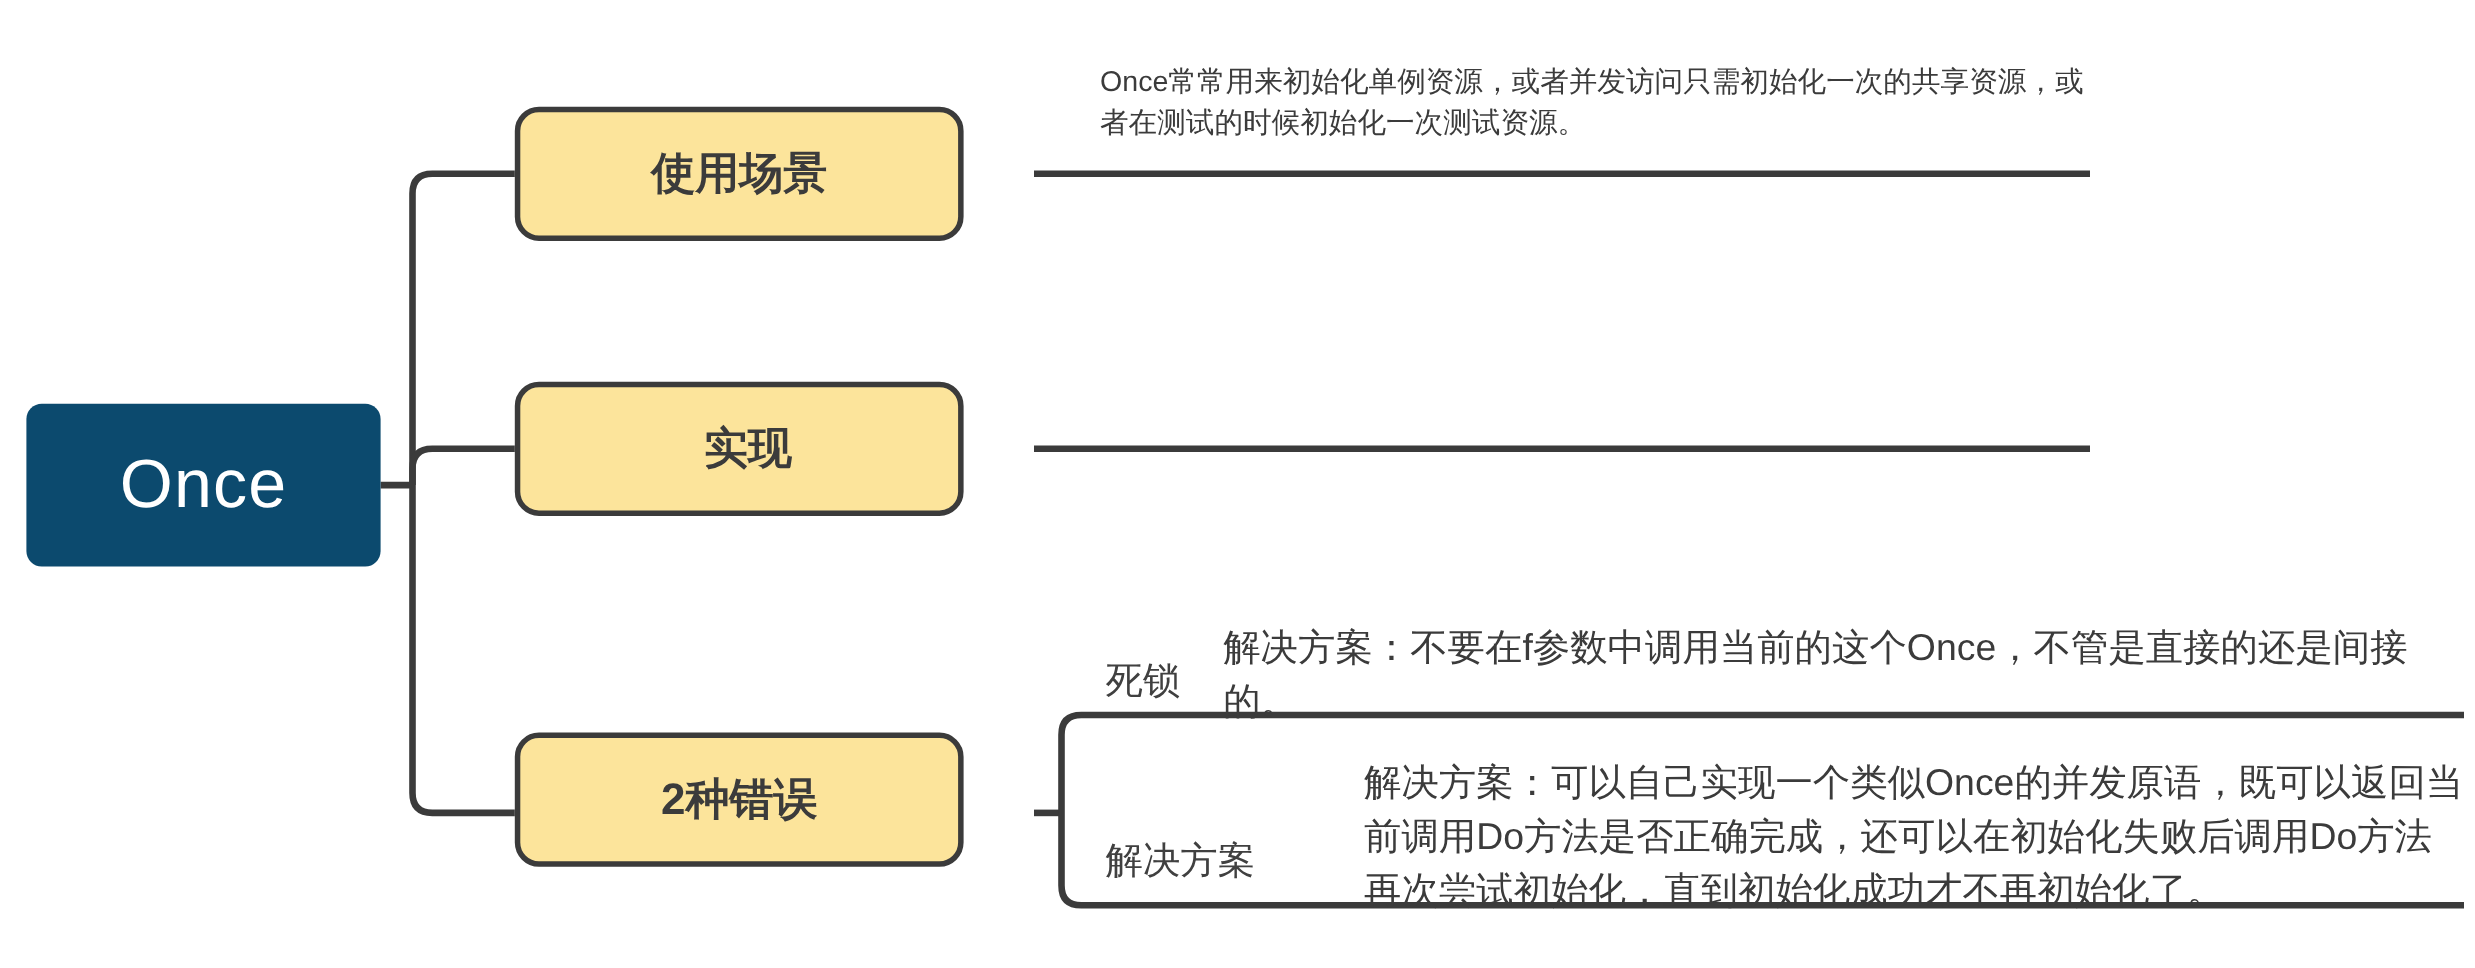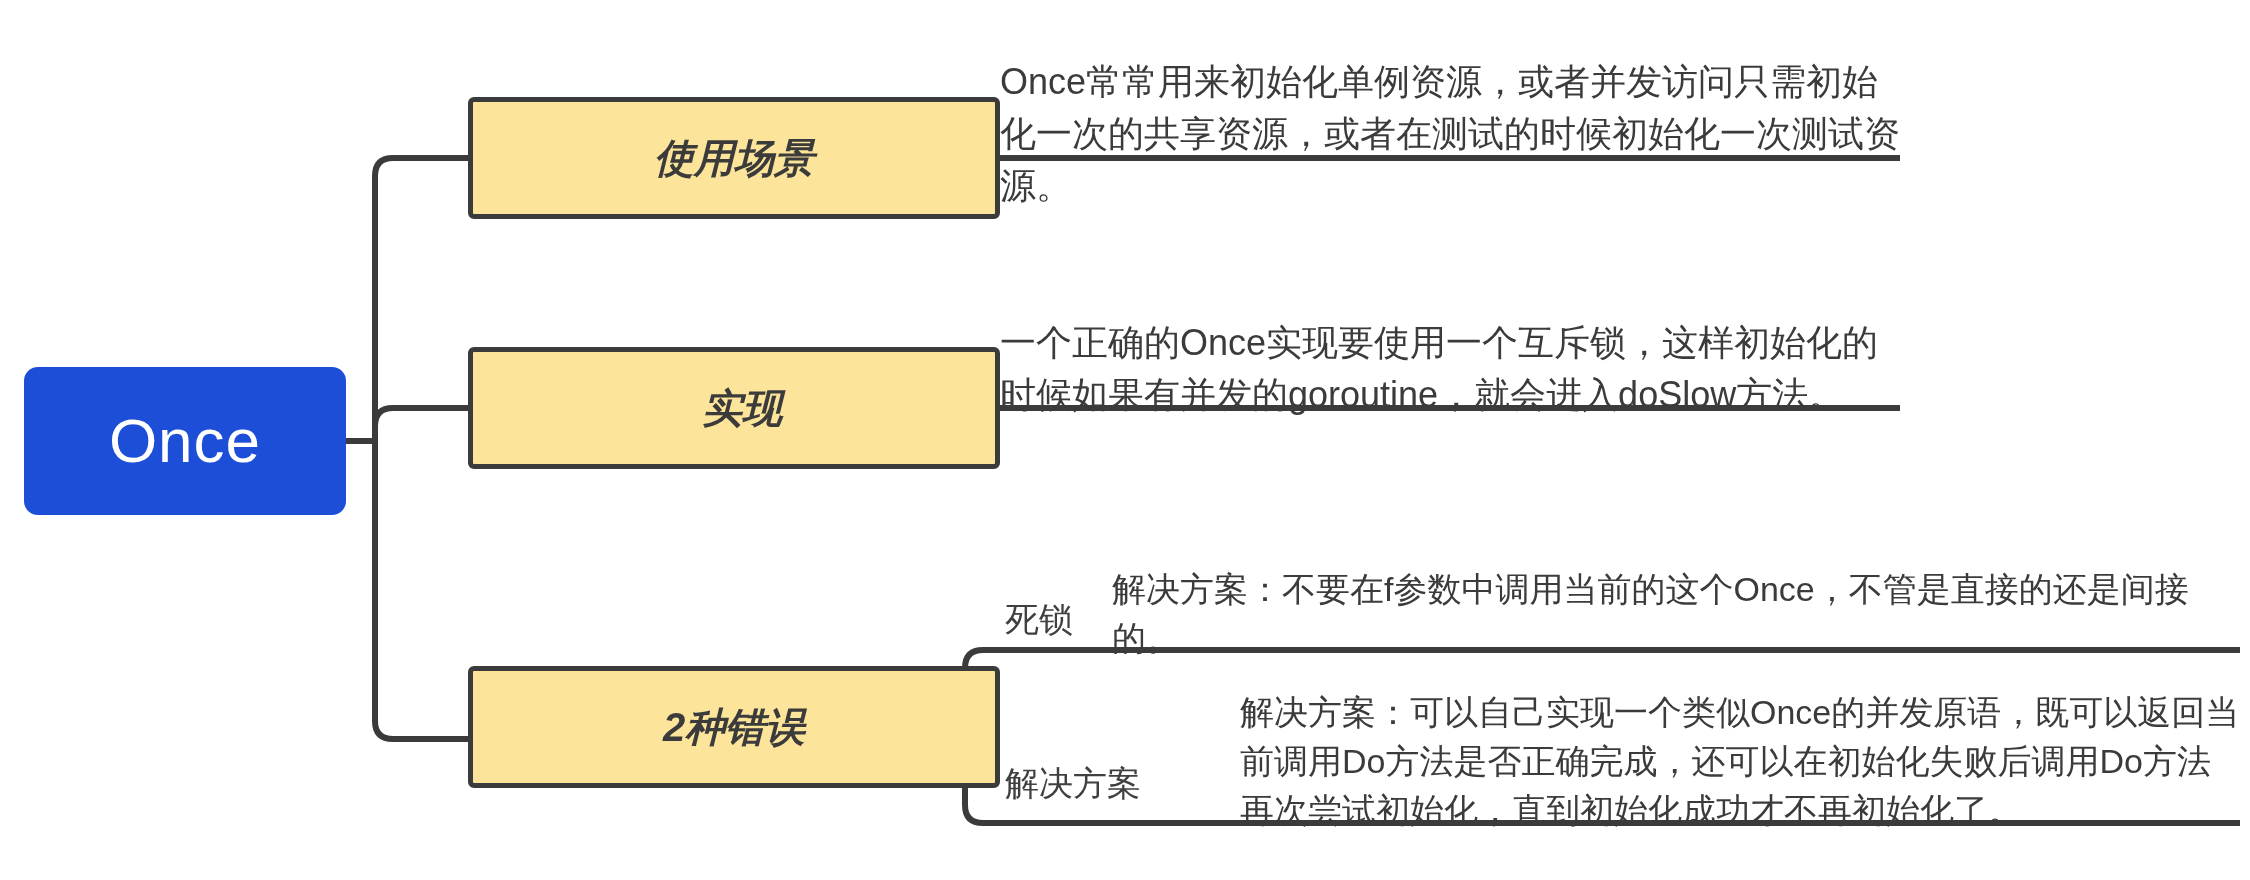--- a/index.html
+++ b/index.html
@@ -28,64 +28,63 @@
     pointer-events: none;
   }
 
   
   .root-node {
     position: absolute;
     left: 24px;
     top: 367px;
     width: 322px;
     height: 148px;
-    background: #1d4ed8;
+    background: #0c4a6e;
     border-radius: 14px;
     display: flex;
     align-items: center;
     justify-content: center;
     box-sizing: border-box;
   }
   .root-label {
     color: #ffffff;
     font-size: 62px;
     font-weight: 400;
     letter-spacing: 1px;
     line-height: 1;
   }
 
   
   .branch-node {
     position: absolute;
-    width: 532px;
+    width: 408px;
     height: 122px;
     background: #fce49b;
     border: 5px solid #3b3b3b;
-    border-radius: 6px;
+    border-radius: 22px;
     display: flex;
     align-items: center;
     justify-content: center;
     box-sizing: border-box;
-    font-style: italic;
   }
   .branch-label {
     color: #3b3b3b;
     font-size: 40px;
     font-weight: 700;
     line-height: 1;
   }
   #branch-0 { left: 468px; top: 97px; }
   #branch-1 { left: 468px; top: 347px; padding-left: 16px; }
   #branch-2 { left: 468px; top: 666px; }
 
   
   .leaf-text {
     position: absolute;
     color: #3b3b3b;
-    font-size: 36px;
+    font-size: 26px;
     line-height: 1.44;
     font-weight: 400;
     white-space: pre-line;
     box-sizing: border-box;
   }
   #leaf-0 {
     left: 1000px;
     top: 56px;
     width: 900px;
   }
@@ -170,21 +169,20 @@
   <div class="branch-node" id="branch-1">
     <span class="branch-label">实现</span>
   </div>
 
   <div class="branch-node" id="branch-2">
     <span class="branch-label">2种错误</span>
   </div>
 
   <div class="leaf-text" id="leaf-0">Once常常用来初始化单例资源，或者并发访问只需初始化一次的共享资源，或者在测试的时候初始化一次测试资源。</div>
 
-  <div class="leaf-text" id="leaf-1">一个正确的Once实现要使用一个互斥锁，这样初始化的时候如果有并发的goroutine，就会进入doSlow方法。</div>
 
   <div class="sub-label" id="sub-label-0">死锁</div>
 
   <div class="sub-label" id="sub-label-1">解决方案</div>
 
   <div id="sub-text-0">解决方案：不要在f参数中调用当前的这个Once，不管是直接的还是间接的。</div>
 
   <div id="sub-text-1">解决方案：可以自己实现一个类似Once的并发原语，既可以返回当前调用Do方法是否正确完成，还可以在初始化失败后调用Do方法再次尝试初始化，直到初始化成功才不再初始化了。</div>
 
 </div>

